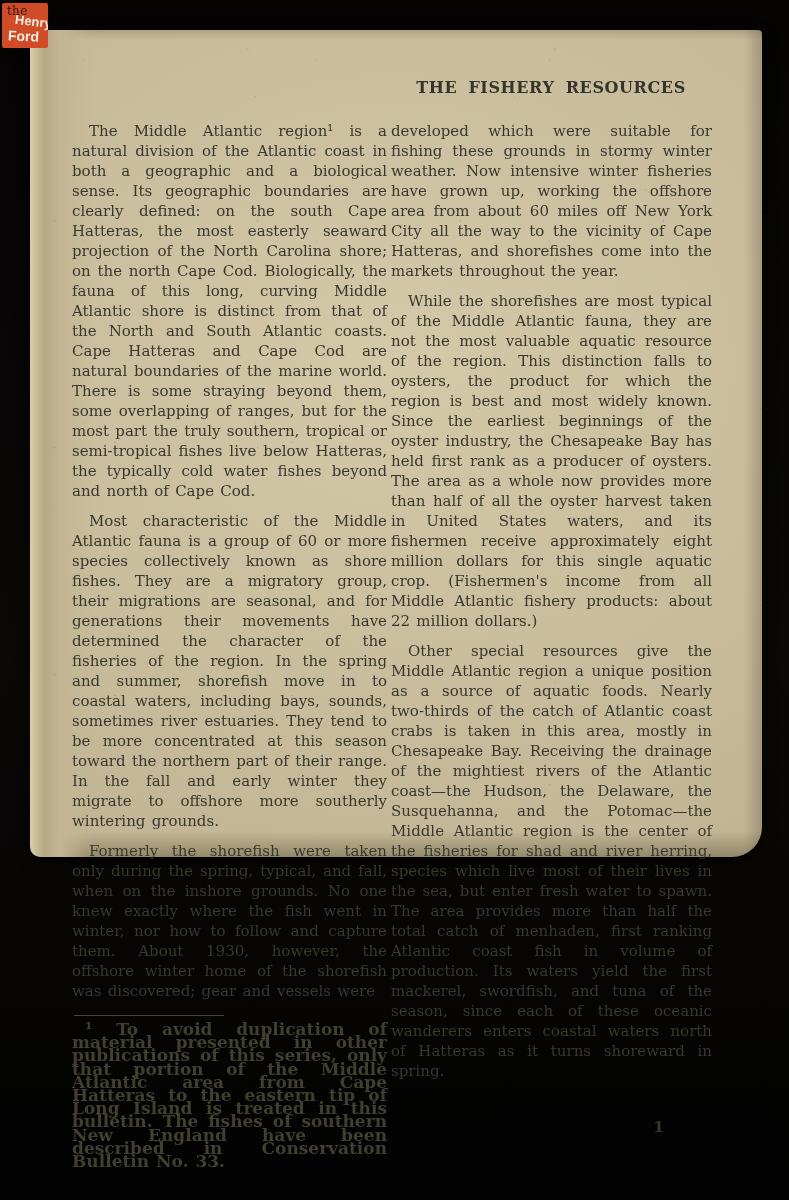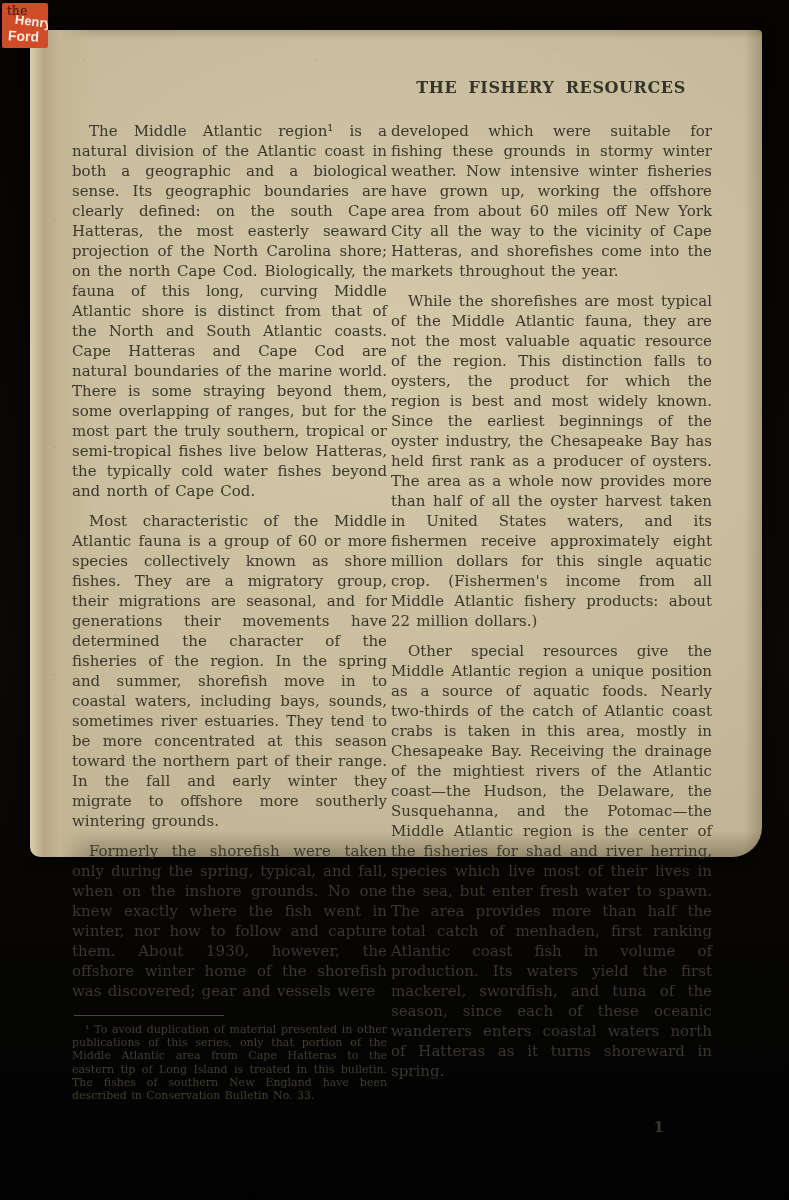--- a/index.html
+++ b/index.html
@@ -120,22 +120,22 @@
     color: #3a382d;
   }
   .col p.no-indent { text-indent: 0; }
   .footnote-rule {
     width: 150px;
     border: 0;
     border-top: 1.6px solid #4c4735;
     margin: 14px 0 7px 2px;
   }
   .footnote {
-    font-size: 11px;
-    font-weight: normal;
+    font-size: 17px;
+    font-weight: bold;
     line-height: 13.2px;
     text-align: justify;
     text-indent: 13px;
     word-spacing: 1px;
     color: #423f30;
   }
   .page-number {
     position: absolute;
     right: 98px;
     top: 1088px;

